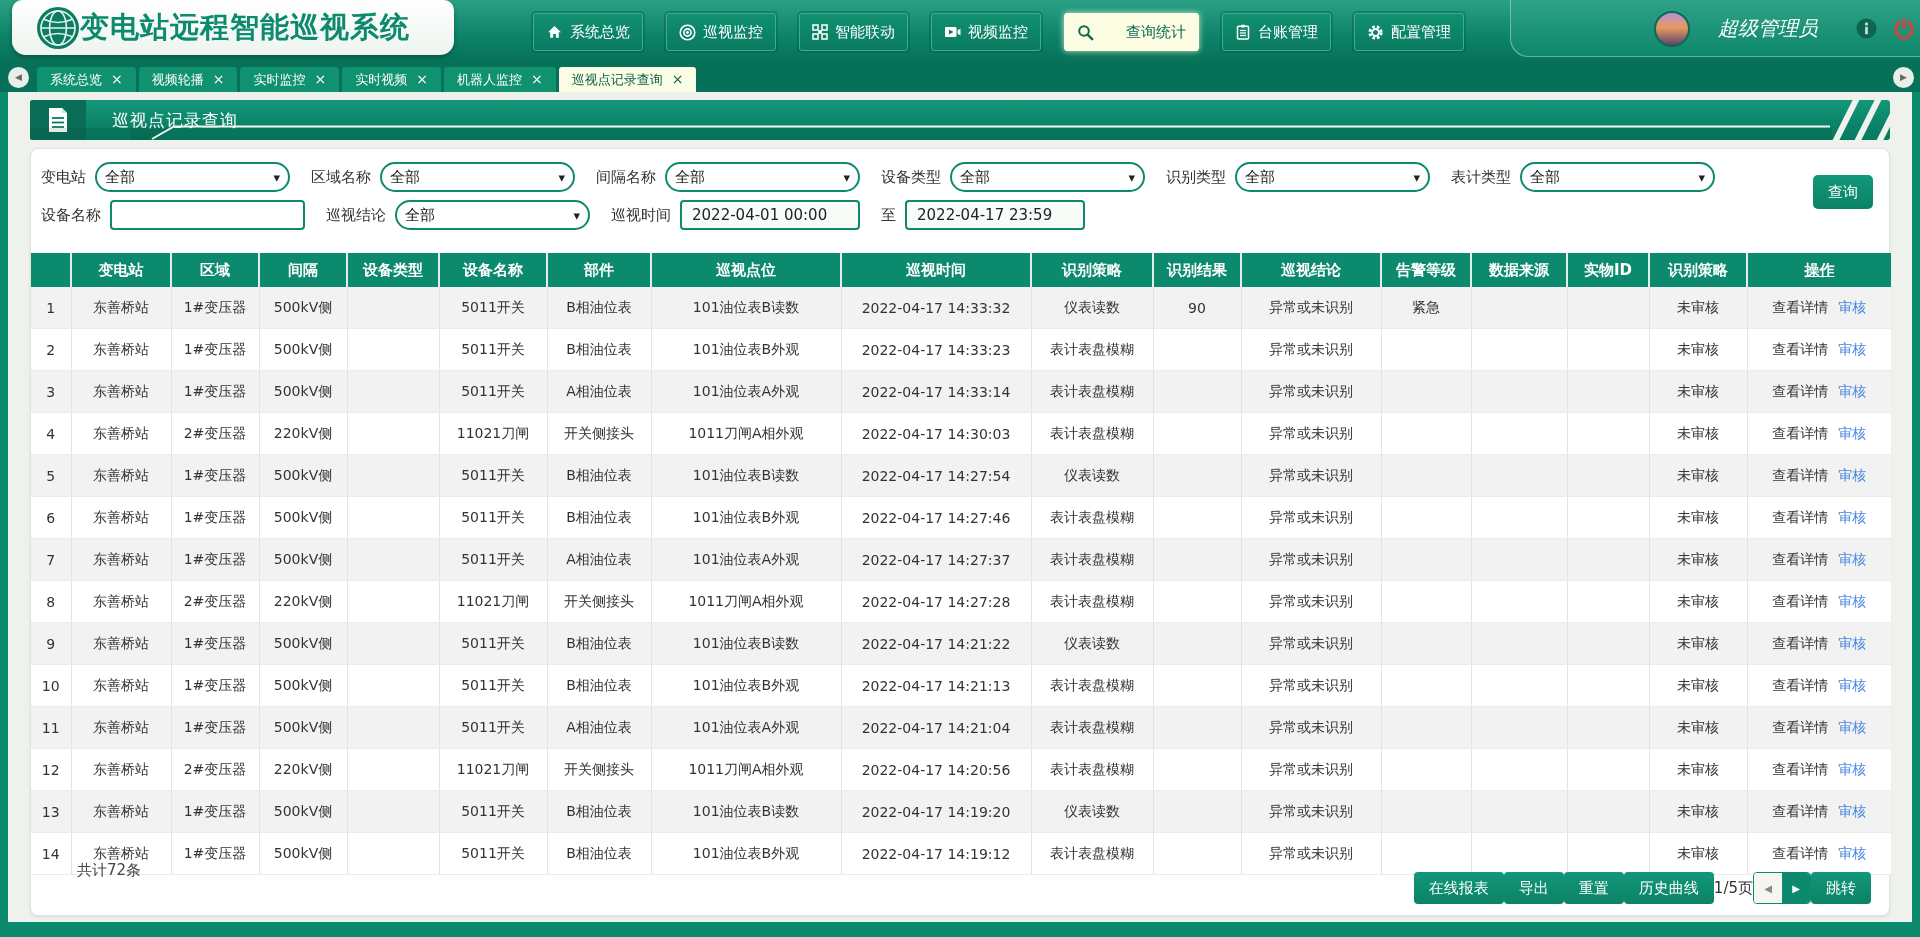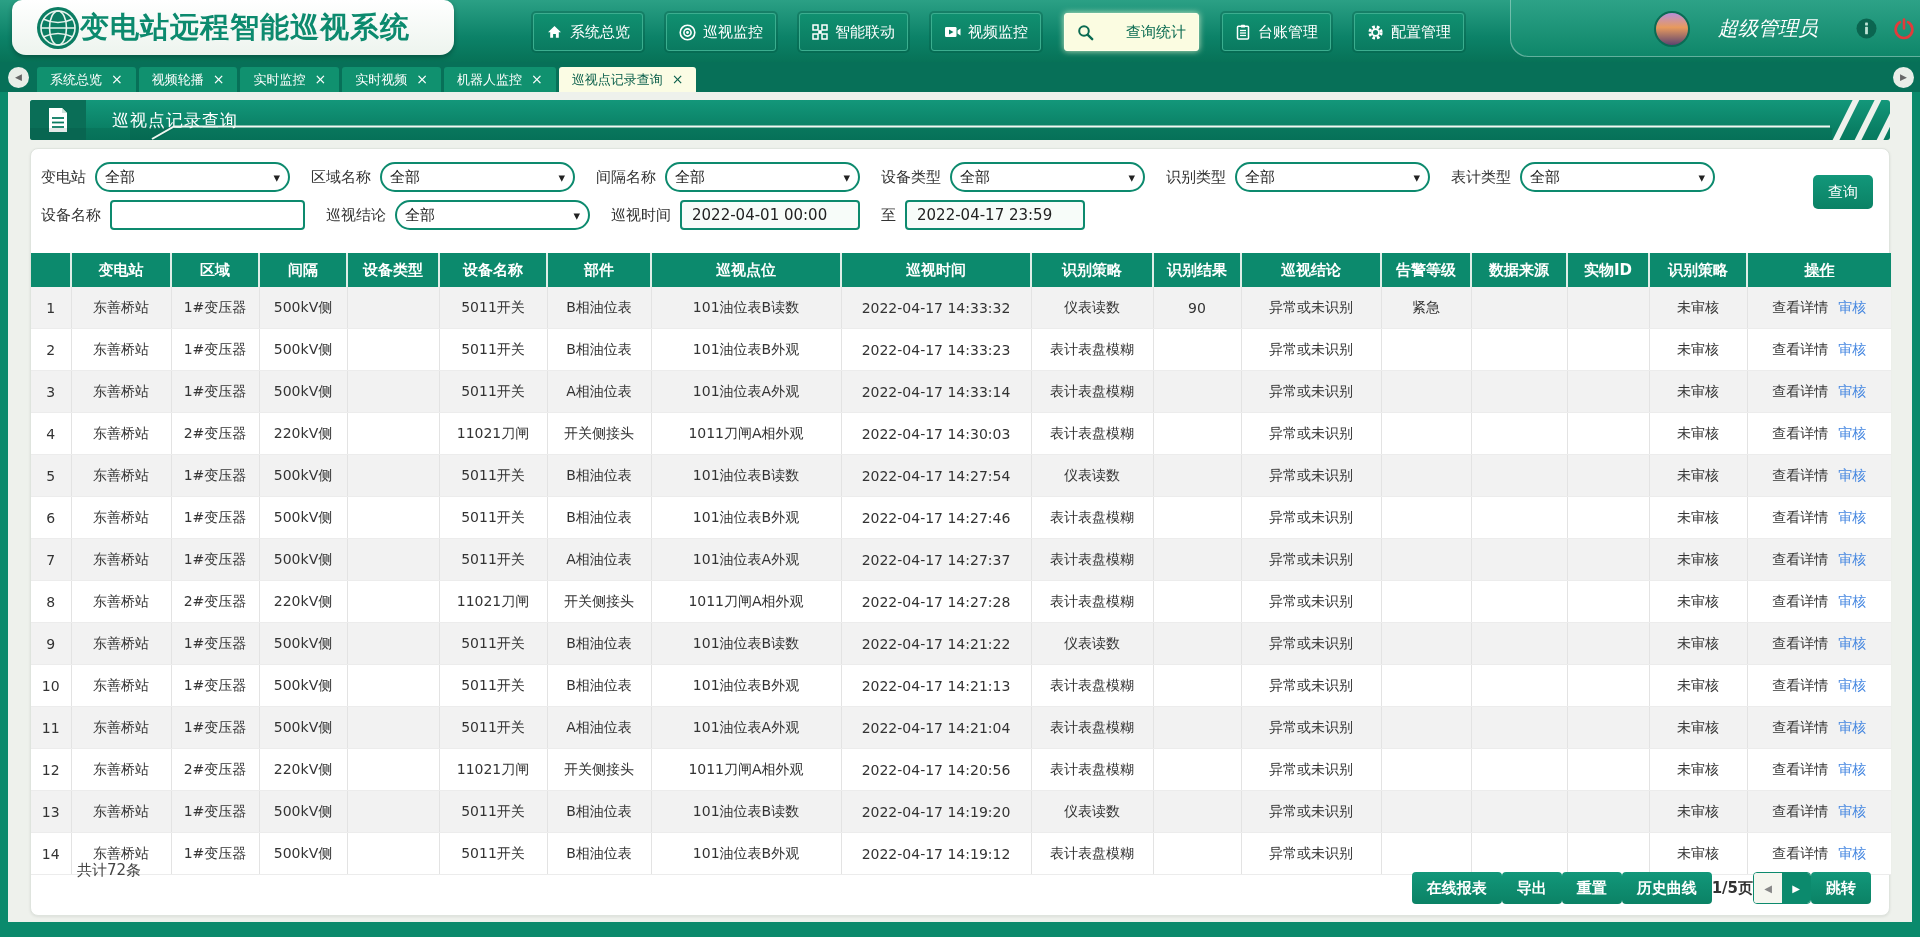--- a/index.html
+++ b/index.html
@@ -96,21 +96,21 @@
   tbody td:last-child{border-right:none;}
   tbody tr:nth-child(odd){background:#f2f2f2;}
   tbody tr:nth-child(even){background:#ffffff;}
   .act-detail{color:#333;cursor:pointer;margin-right:10px;}
   .act-audit{color:#4486e0;cursor:pointer;}
 
   
   .panel-footer{position:absolute;left:0;right:0;bottom:0;height:54px;
           display:flex;padding:0 18px;box-sizing:border-box;margin-left:28px;}
   .total-text{font-size:15px;color:#444;}
-  .footer-right{margin-left:auto;display:flex;align-items:center;font-weight:bold;}
+  .footer-right{margin-left:auto;display:flex;align-items:center;}
   .fbtn{background:linear-gradient(180deg,#12977a,#0b8265);color:#fff;font-size:15px;
           height:32px;padding:0 15px;border-radius:4px;display:flex;align-items:center;cursor:pointer;}
   .page-ind{font-size:15px;color:#333;}
   .pager{display:flex;height:30px;border:1px solid #0c8a6d;border-radius:4px;overflow:hidden;}
   .pg{width:28px;display:flex;align-items:center;justify-content:center;cursor:pointer;}
   .pg::before{font-size:10px;}
   .pg.prev{background:#f5f6ef;color:#888;}
   .pg.prev::before{content:"\25C0";}
   .pg.next{background:#0c8a6d;color:#fff;}
   .pg.next::before{content:"\25B6";}

